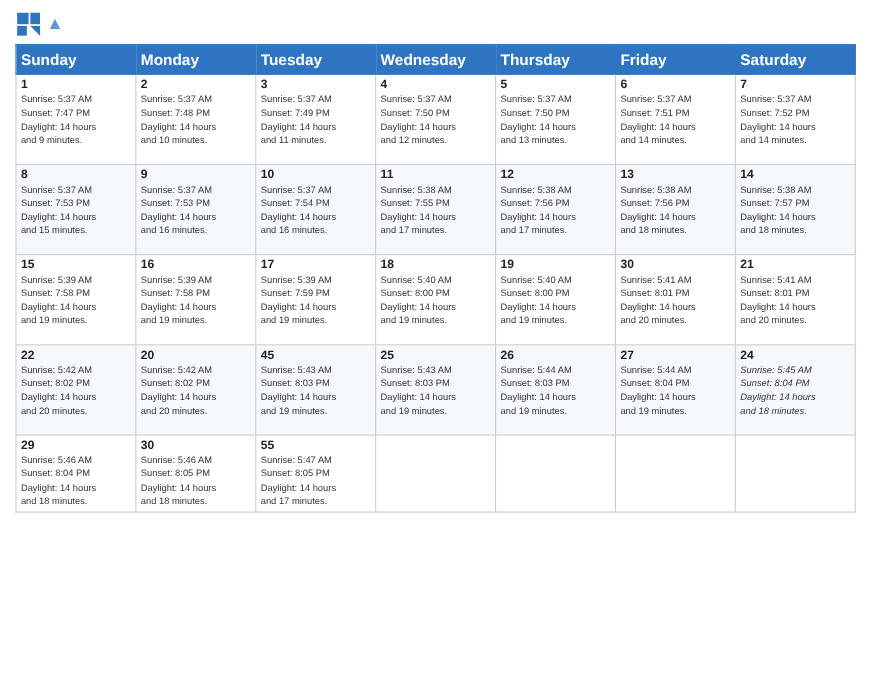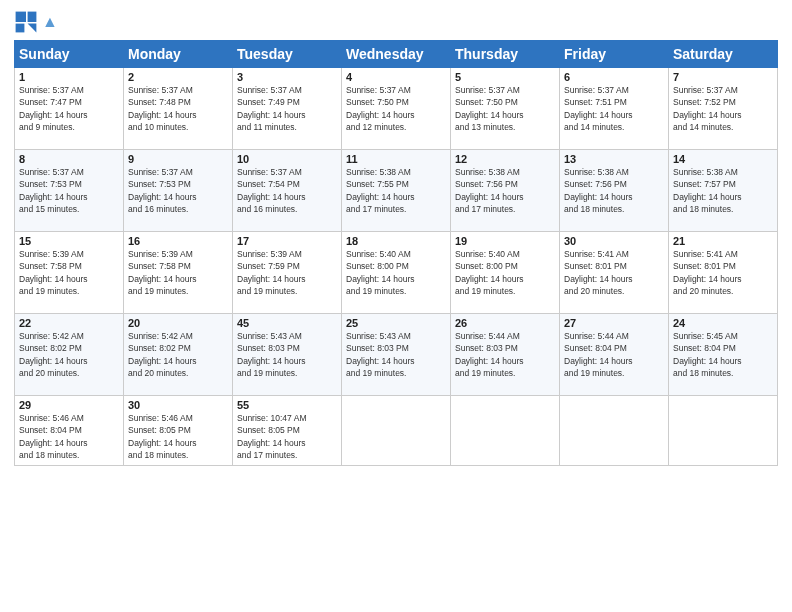--- a/index.html
+++ b/index.html
@@ -325,21 +325,21 @@
           </td>
           <td>
             <span class="day-num">27</span>
             <div class="day-info" style="white-space: pre-line;">Sunrise: 5:44 AM
 Sunset: 8:04 PM
 Daylight: 14 hours
 and 19 minutes.</div>
           </td>
           <td>
             <span class="day-num">24</span>
-            <div class="day-info" style="white-space: pre-line;">Sunrise: 5:45 AM
+            <div class="day-info" style="white-space: pre-line; font-style: italic;">Sunrise: 5:45 AM
 Sunset: 8:04 PM
 Daylight: 14 hours
 and 18 minutes.</div>
           </td>
         </tr>
         <tr class="last-row">
           <td>
             <span class="day-num">29</span>
             <div class="day-info" style="white-space: pre-line;">Sunrise: 5:46 AM
 Sunset: 8:04 PM
@@ -348,21 +348,21 @@
           </td>
           <td>
             <span class="day-num">30</span>
             <div class="day-info" style="white-space: pre-line;">Sunrise: 5:46 AM
 Sunset: 8:05 PM
 Daylight: 14 hours
 and 18 minutes.</div>
           </td>
           <td>
             <span class="day-num">55</span>
-            <div class="day-info" style="white-space: pre-line;">Sunrise: 10:47 AM
+            <div class="day-info" style="white-space: pre-line;">Sunrise: 5:47 AM
 Sunset: 8:05 PM
 Daylight: 14 hours
 and 17 minutes.</div>
           </td>
           <td class="empty-cell"></td>
           <td class="empty-cell"></td>
           <td class="empty-cell"></td>
           <td class="empty-cell"></td>
         </tr>
       </tbody>

